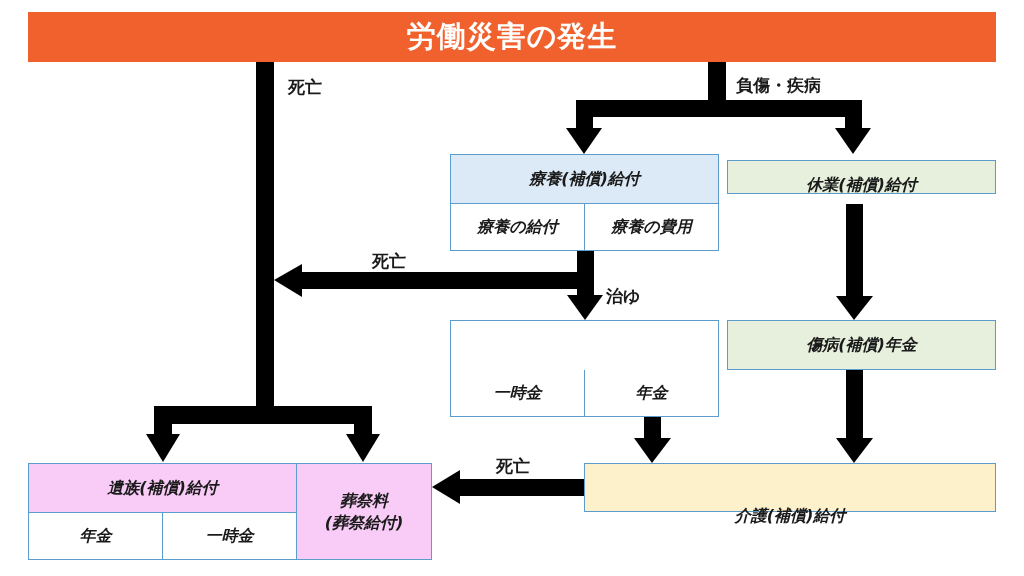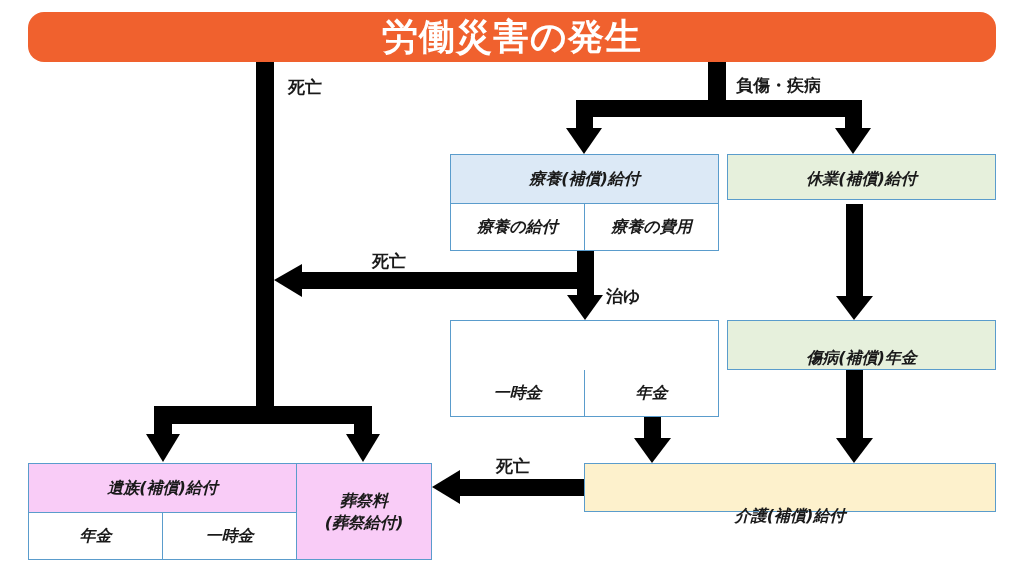--- a/index.html
+++ b/index.html
@@ -6,21 +6,21 @@
     body {
       width: 1024px; height: 576px; position: relative; overflow: hidden;
       background: #ffffff;
       font-family: "DejaVu Sans", "Liberation Sans", sans-serif;
       color: #1a1a1a;
     }
     .banner {
       position: absolute; left: 28px; top: 12px; width: 968px; height: 50px;
       background: #f0612e; color: #ffffff;
       display: flex; align-items: center; justify-content: center;
-      font-size: 36px; font-weight: bold; letter-spacing: 1px; border-radius: 16px;
+      font-size: 29px; font-weight: bold; letter-spacing: 1px;
     }
     svg.arrows { position: absolute; left: 0; top: 0; width: 1024px; height: 576px; }
     .box { position: absolute; box-sizing: border-box; border: 1px solid #5a9ccc; }
     .cell {
       position: absolute; box-sizing: border-box;
       display: flex; align-items: center; justify-content: center;
       font-size: 16px; font-weight: bold; text-align: center; line-height: 1.35; font-style: italic;
     }
     .blue { background: #dce9f6; }
     .green { background: #e6f0dc; }
@@ -87,37 +87,37 @@
     <span>療養(補償)給付</span>
   </div>
   <div class="cell white" style="left:134px; top:49px; width:133px; height:46px;">
     <span>療養の費用</span>
   </div>
   <div class="cell white line-r" style="left:0; top:49px; width:134px; height:46px;">
     <span>療養の給付</span>
   </div>
 </div>
 
-<div class="box green" style="left:727px; top:154px; width:269px; height:46px;">
+<div class="box green" style="left:727px; top:160px; width:269px; height:34px;">
   <div class="cell" style="left:0; top:0; width:267px; height:48px;">
     <span>休業(補償)給付</span>
   </div>
 </div>
 
 <div class="box" style="left:450px; top:320px; width:269px; height:97px;">
   <div class="cell white line-r" style="left:0; top:49px; width:134px; height:46px;">
     <span>一時金</span>
   </div>
   <div class="cell white" style="left:134px; top:49px; width:133px; height:46px;">
     <span>年金</span>
   </div>
 </div>
 
 <div class="box green" style="left:727px; top:320px; width:269px; height:50px;">
-  <div class="cell" style="left:0; top:0; width:267px; height:48px;align-items:flex-end;">
+  <div class="cell" style="left:0; top:0; width:267px; height:48px;">
     <span>傷病(補償)年金</span>
   </div>
 </div>
 
 <div class="box yellow" style="left:584px; top:463px; width:412px; height:49px;">
   <div class="cell" style="left:0; top:0; width:410px; height:47px;margin-top:28px;">
     <span>介護(補償)給付</span>
   </div>
 </div>
 

